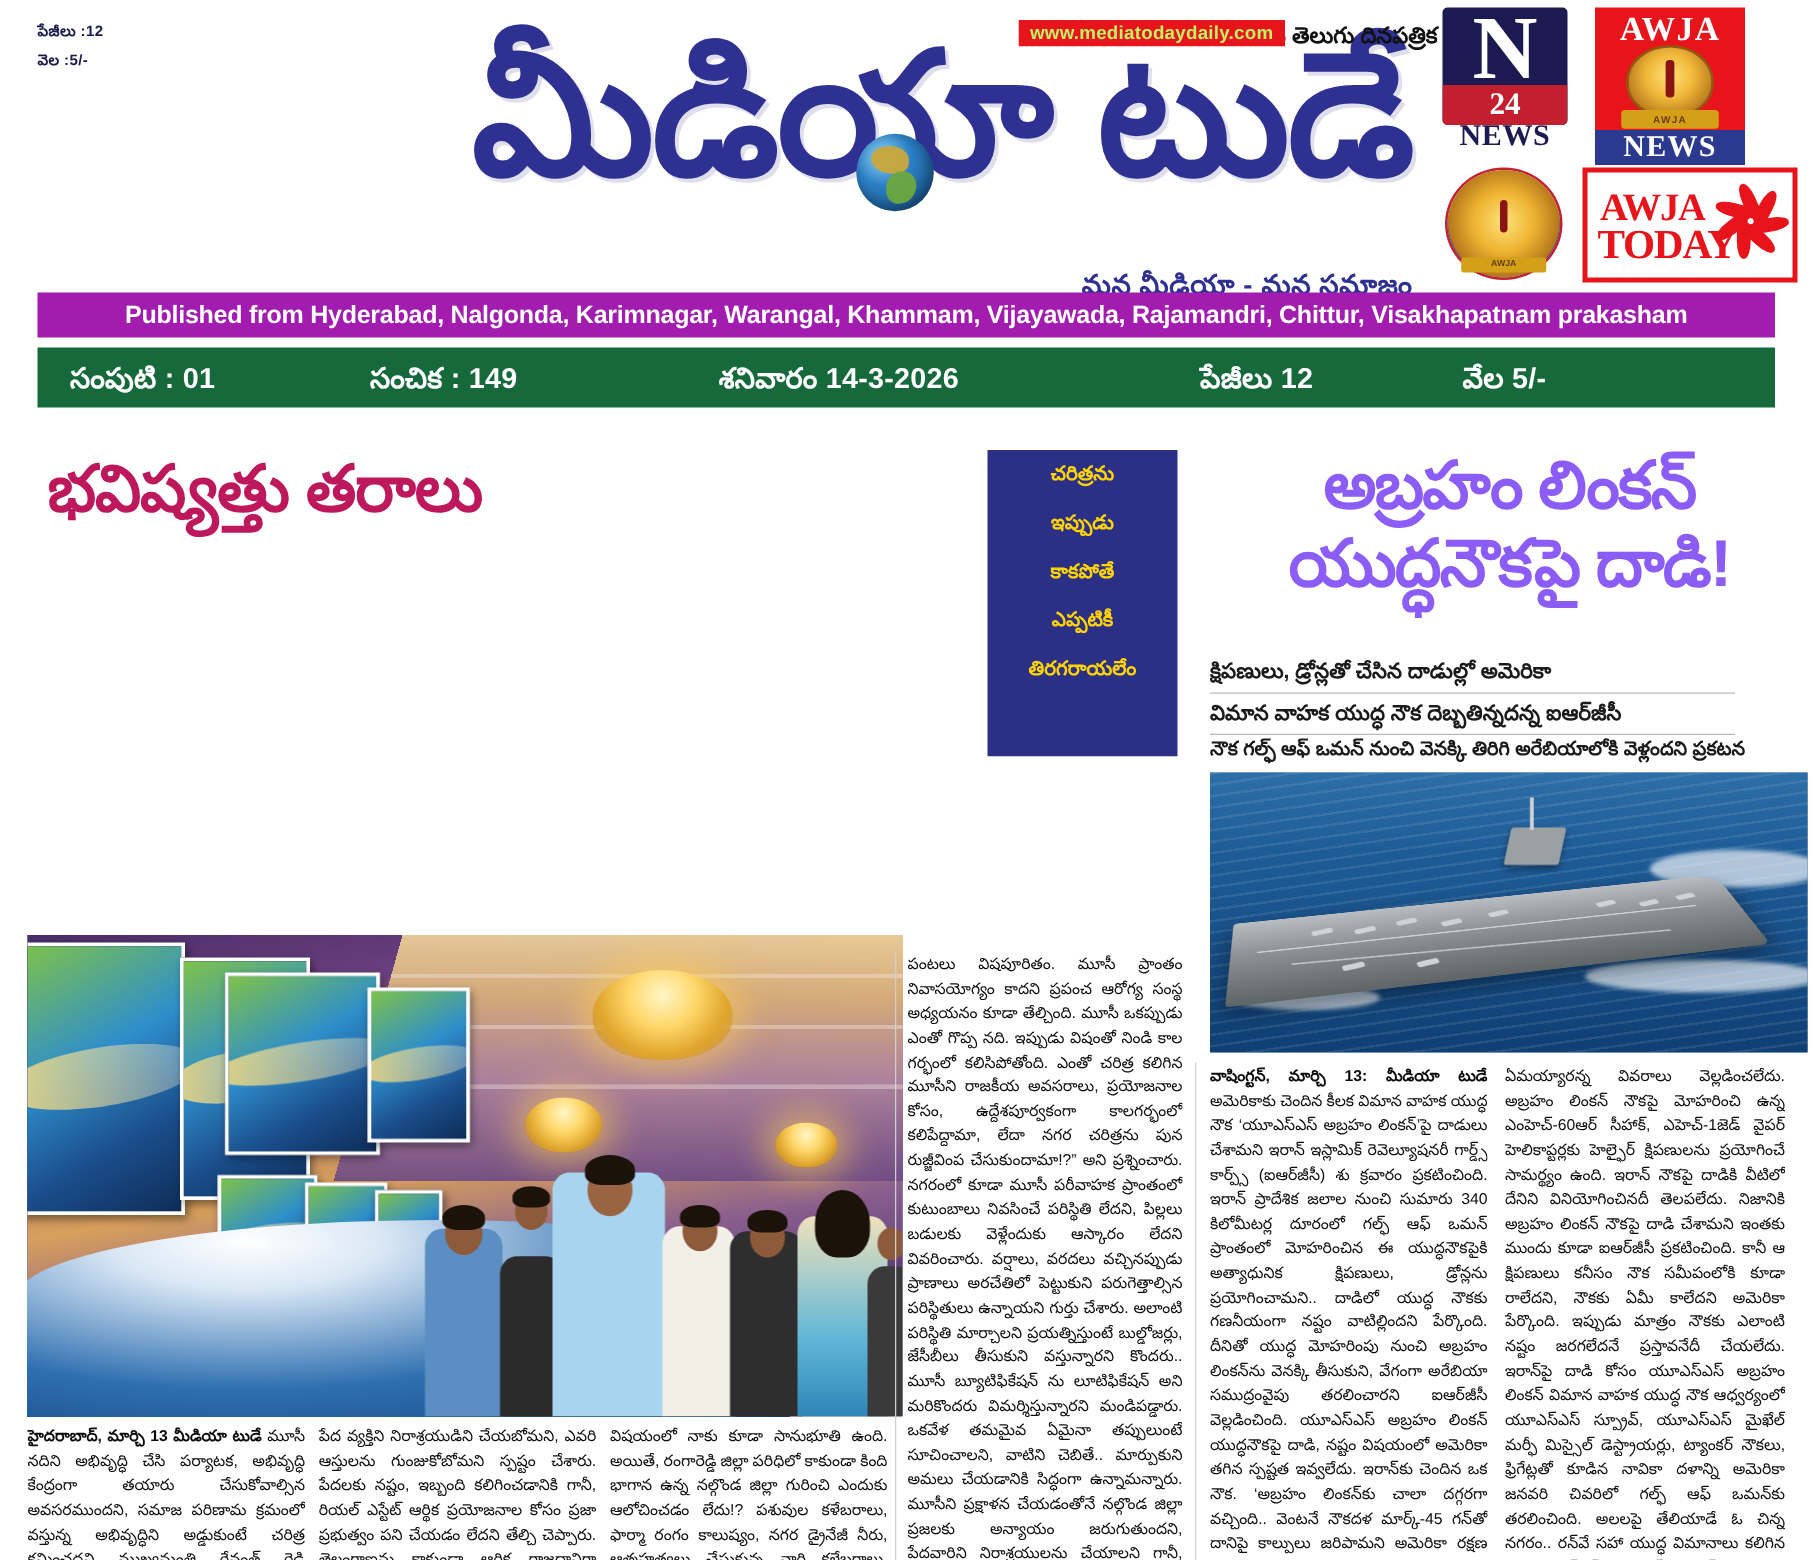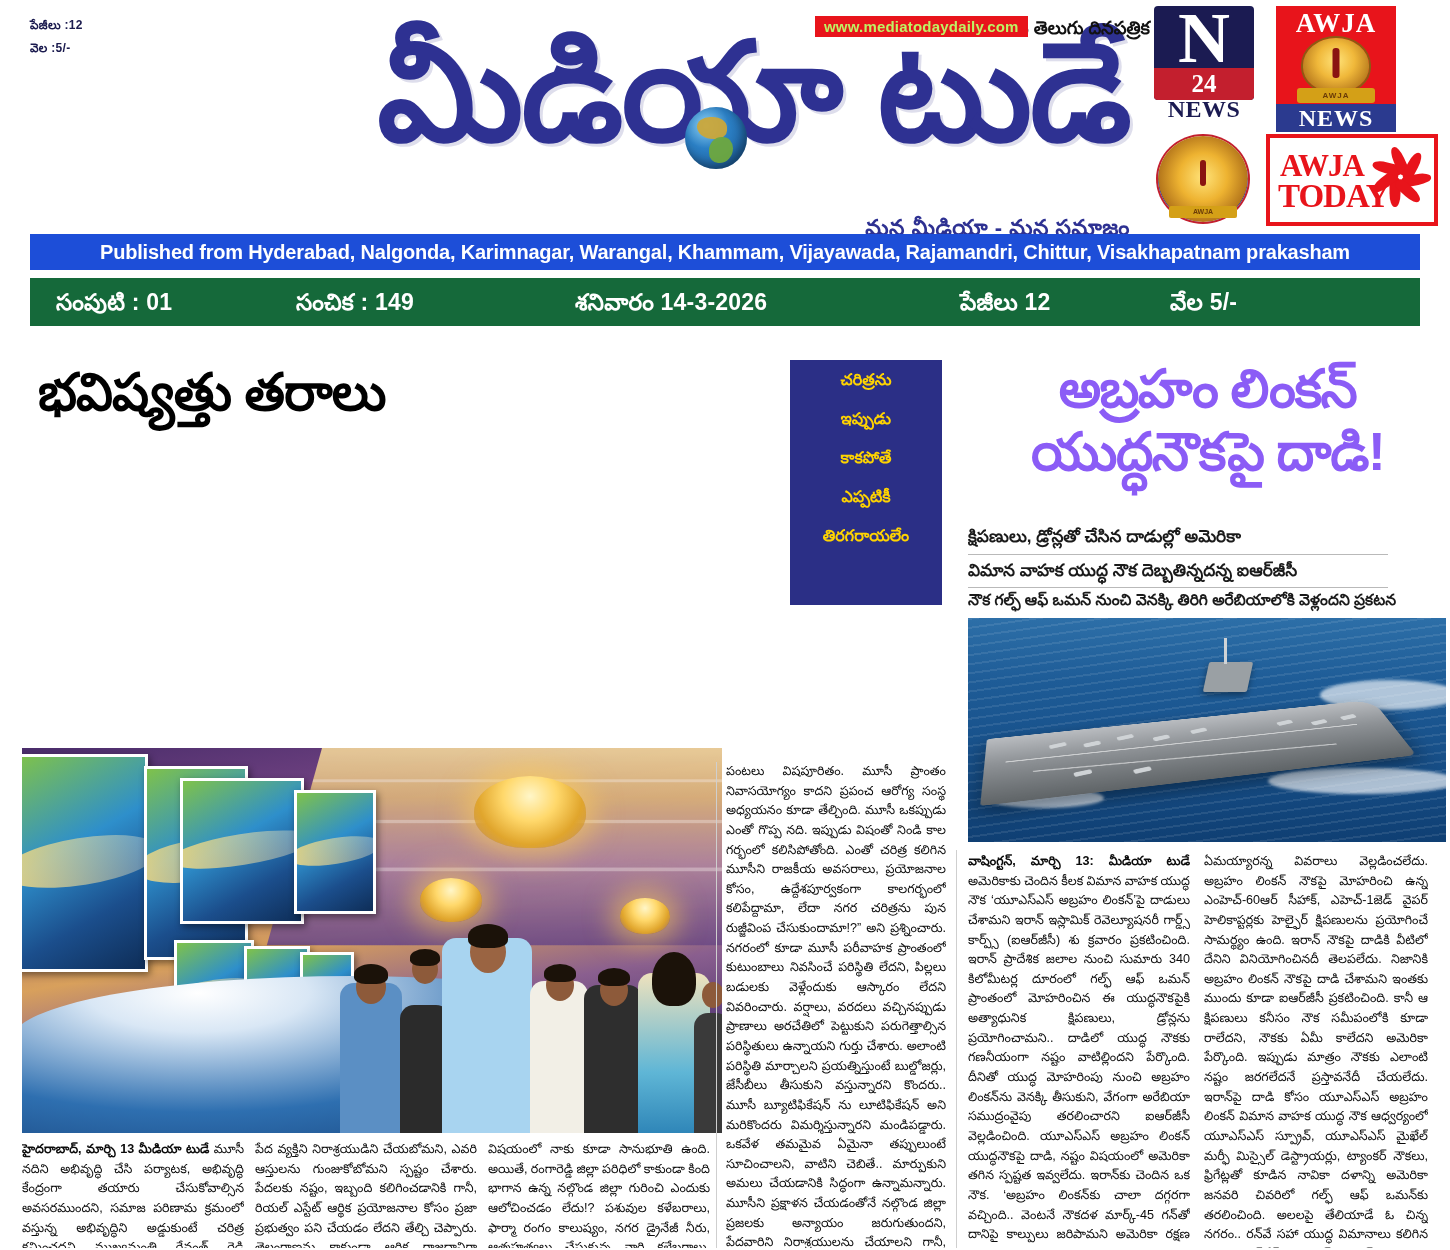--- a/index.html
+++ b/index.html
@@ -85,32 +85,32 @@
 
   .lg-mt{left:118px;top:130px;width:172px;height:92px;border:4px solid #e8141b;background:#fff;}
   .mt-inner{position:relative;width:100%;height:100%;}
   .mt-l1{position:absolute;left:10px;top:10px;font-size:31px;font-weight:bold;color:#e8141b;font-family:"Liberation Serif",serif;letter-spacing:-1px;}
   .mt-l2{position:absolute;left:8px;top:40px;font-size:33px;font-weight:bold;color:#e8141b;font-family:"Liberation Serif",serif;letter-spacing:-1px;}
   .mt-star{position:absolute;right:8px;top:8px;width:62px;height:62px;}
   .mt-star i{position:absolute;left:50%;top:50%;width:11px;height:30px;background:#e8141b;border-radius:6px 6px 50% 50%;transform-origin:50% 0;}
 
   
   .red-banner{
-    position:absolute;left:30px;top:234px;width:1390px;height:36px;background:#1d4ed8;
+    position:absolute;left:30px;top:234px;width:1390px;height:36px;background:#a21caf;
     color:#fff;font-size:20px;font-weight:bold;line-height:36px;text-align:center;white-space:nowrap;letter-spacing:-.2px;
   }
   .green-banner{
     position:absolute;left:30px;top:278px;width:1390px;height:48px;background:#15693a;color:#fff;
   }
   .gb-item{position:absolute;top:0;height:48px;line-height:48px;font-size:23px;font-weight:bold;white-space:nowrap;letter-spacing:.2px;}
 
   
   .hl-kicker{
     position:absolute;left:38px;top:362px;
-    font-size:52px;font-weight:bold;color:#000000;letter-spacing:-1px;white-space:nowrap;
+    font-size:52px;font-weight:bold;color:#be185d;letter-spacing:-1px;white-space:nowrap;
   }
   .hl-main{
     position:absolute;left:24px;top:432px;
     font-size:150px;font-weight:bold;color:#e8141b;letter-spacing:-5px;line-height:1;white-space:nowrap;
   }
   .blue-box{
     position:absolute;left:790px;top:360px;width:152px;height:245px;background:#2b2f86;
     padding:12px 6px 0;box-sizing:border-box;text-align:center;
   }
   .blue-box div{color:#ffd400;font-size:16px;font-weight:bold;line-height:1;margin-bottom:23px;white-space:nowrap;}

